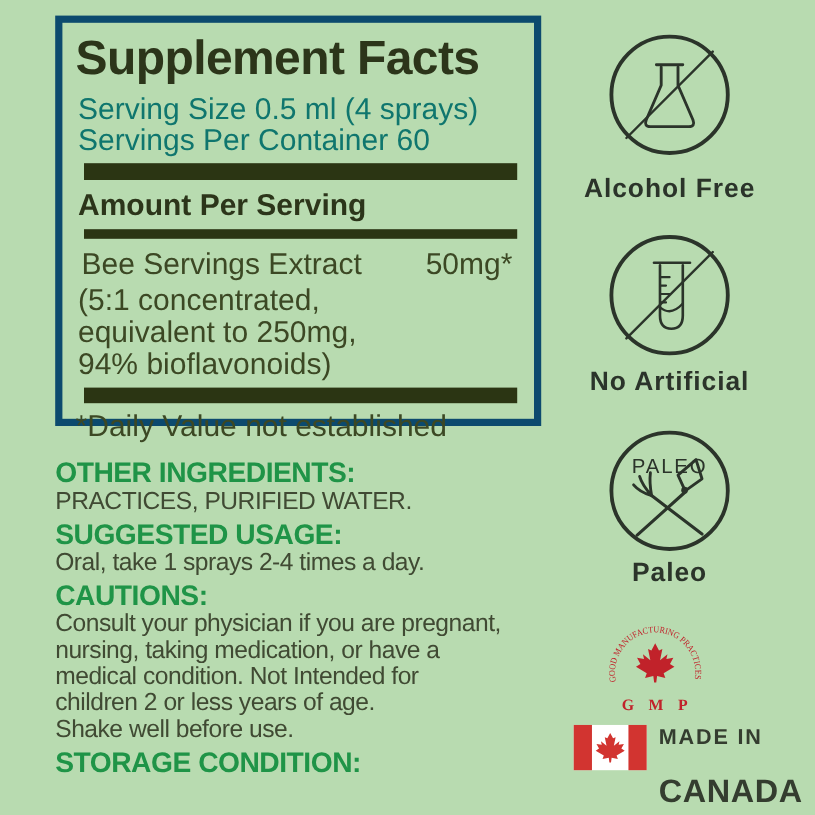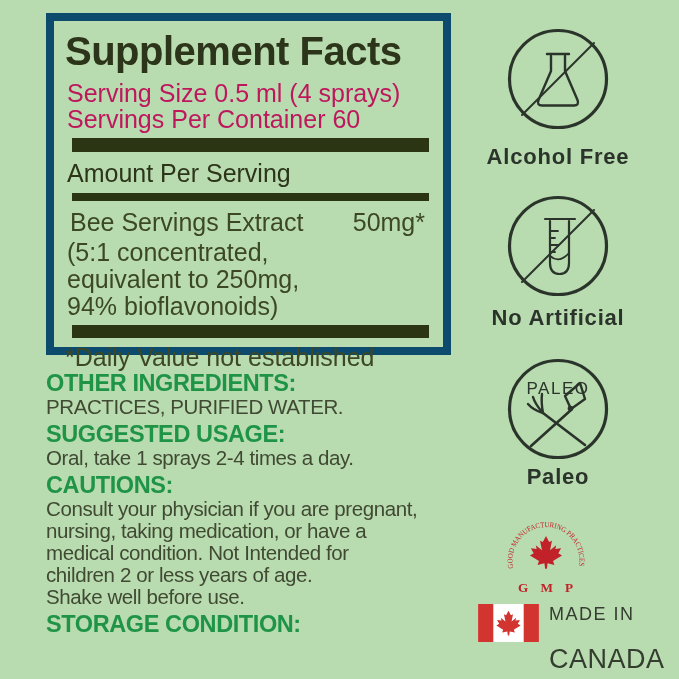--- a/index.html
+++ b/index.html
@@ -5,54 +5,54 @@
   html,body{margin:0;padding:0;}
   body{
     width:679px;height:679px;position:relative;overflow:hidden;
     background:#b8dbb0;
     font-family:"Liberation Sans",sans-serif;
     color:#39461f;
   }
   
   .facts-box{
     position:absolute;left:46px;top:13px;width:405px;height:342px;
-    border:8px solid #0c4a6e;box-sizing:border-box;
+    border:6px solid #0c4a6e;box-sizing:border-box;
     padding:6px 8px 0 10px;
   }
   .facts-title{
     font-size:40px;font-weight:700;letter-spacing:-0.5px;
     color:#2c351a;margin:3px 0 0 1px;line-height:1.05;
     white-space:nowrap;
   }
   .serving-lines{
-    font-size:25px;line-height:26px;color:#be185d;
+    font-size:25px;line-height:26px;color:#0f766e;
     margin:8px 0 0 3px;white-space:pre-line;
   }
   .bar{background:#2b3513;margin:0 6px 0 8px;}
   .bar-thick{height:14px;margin-top:6px;}
   .bar-thin{height:8px;margin-top:5px;}
   .bar-mid{height:13px;margin-top:5px;}
   .amount-heading{
-    font-size:25px;font-weight:400;color:#2c351a;
+    font-size:25px;font-weight:700;color:#2c351a;
     margin:7px 0 0 3px;
   }
   .ingredient-row{
     display:flex;justify-content:space-between;align-items:baseline;
     font-size:25px;color:#3c4824;margin:7px 10px 0 6px;
   }
   .ingredient-details{
     font-size:25px;line-height:27px;color:#3c4824;
     margin:2px 0 0 3px;white-space:pre-line;
   }
   .footnote{
     font-size:25px;color:#3c4824;margin:5px 0 0 1px;
   }
   
   .sections{
-    position:absolute;left:46px;top:371px;width:420px;
+    position:absolute;left:46px;top:382px;width:420px;
   }
   .section-heading{
     font-size:23.5px;font-weight:700;color:#1f9447;
     letter-spacing:-0.4px;line-height:25px;margin-top:4px;
   }
   .section-heading.first{margin-top:0;}
   .section-body{
     font-size:20.5px;color:#404a33;letter-spacing:-0.4px;
     line-height:22px;white-space:pre-line;
   }
@@ -64,21 +64,21 @@
   }
   .icon-alcohol{top:26px;}
   .label-alcohol{top:144px;}
   .icon-tube{top:193px;}
   .label-tube{top:305px;}
   .icon-paleo{top:356px;}
   .label-paleo{top:464px;}
   .gmp-logo{position:absolute;left:502px;top:510px;width:88px;height:88px;}
   .canada{position:absolute;left:477px;top:604px;display:flex;align-items:flex-start;}
   .canada-flag{width:63px;height:38px;display:block;}
-  .canada-text{margin-left:9px;color:#343d2f;}
+  .canada-text{margin-left:9px;color:#343d2f;font-weight:bold;}
   .made-in{font-size:18px;letter-spacing:1.5px;line-height:18px;margin-top:1px;}
   .country{font-size:27px;letter-spacing:0.5px;line-height:24px;margin-top:24px;}
   .defs-only{position:absolute;width:0;height:0;overflow:hidden;}
 </style>
 </head>
 <body>
 
 <svg class="defs-only" aria-hidden="true">
   <defs>
     <symbol id="maple-leaf" viewBox="0 0 100 100">

